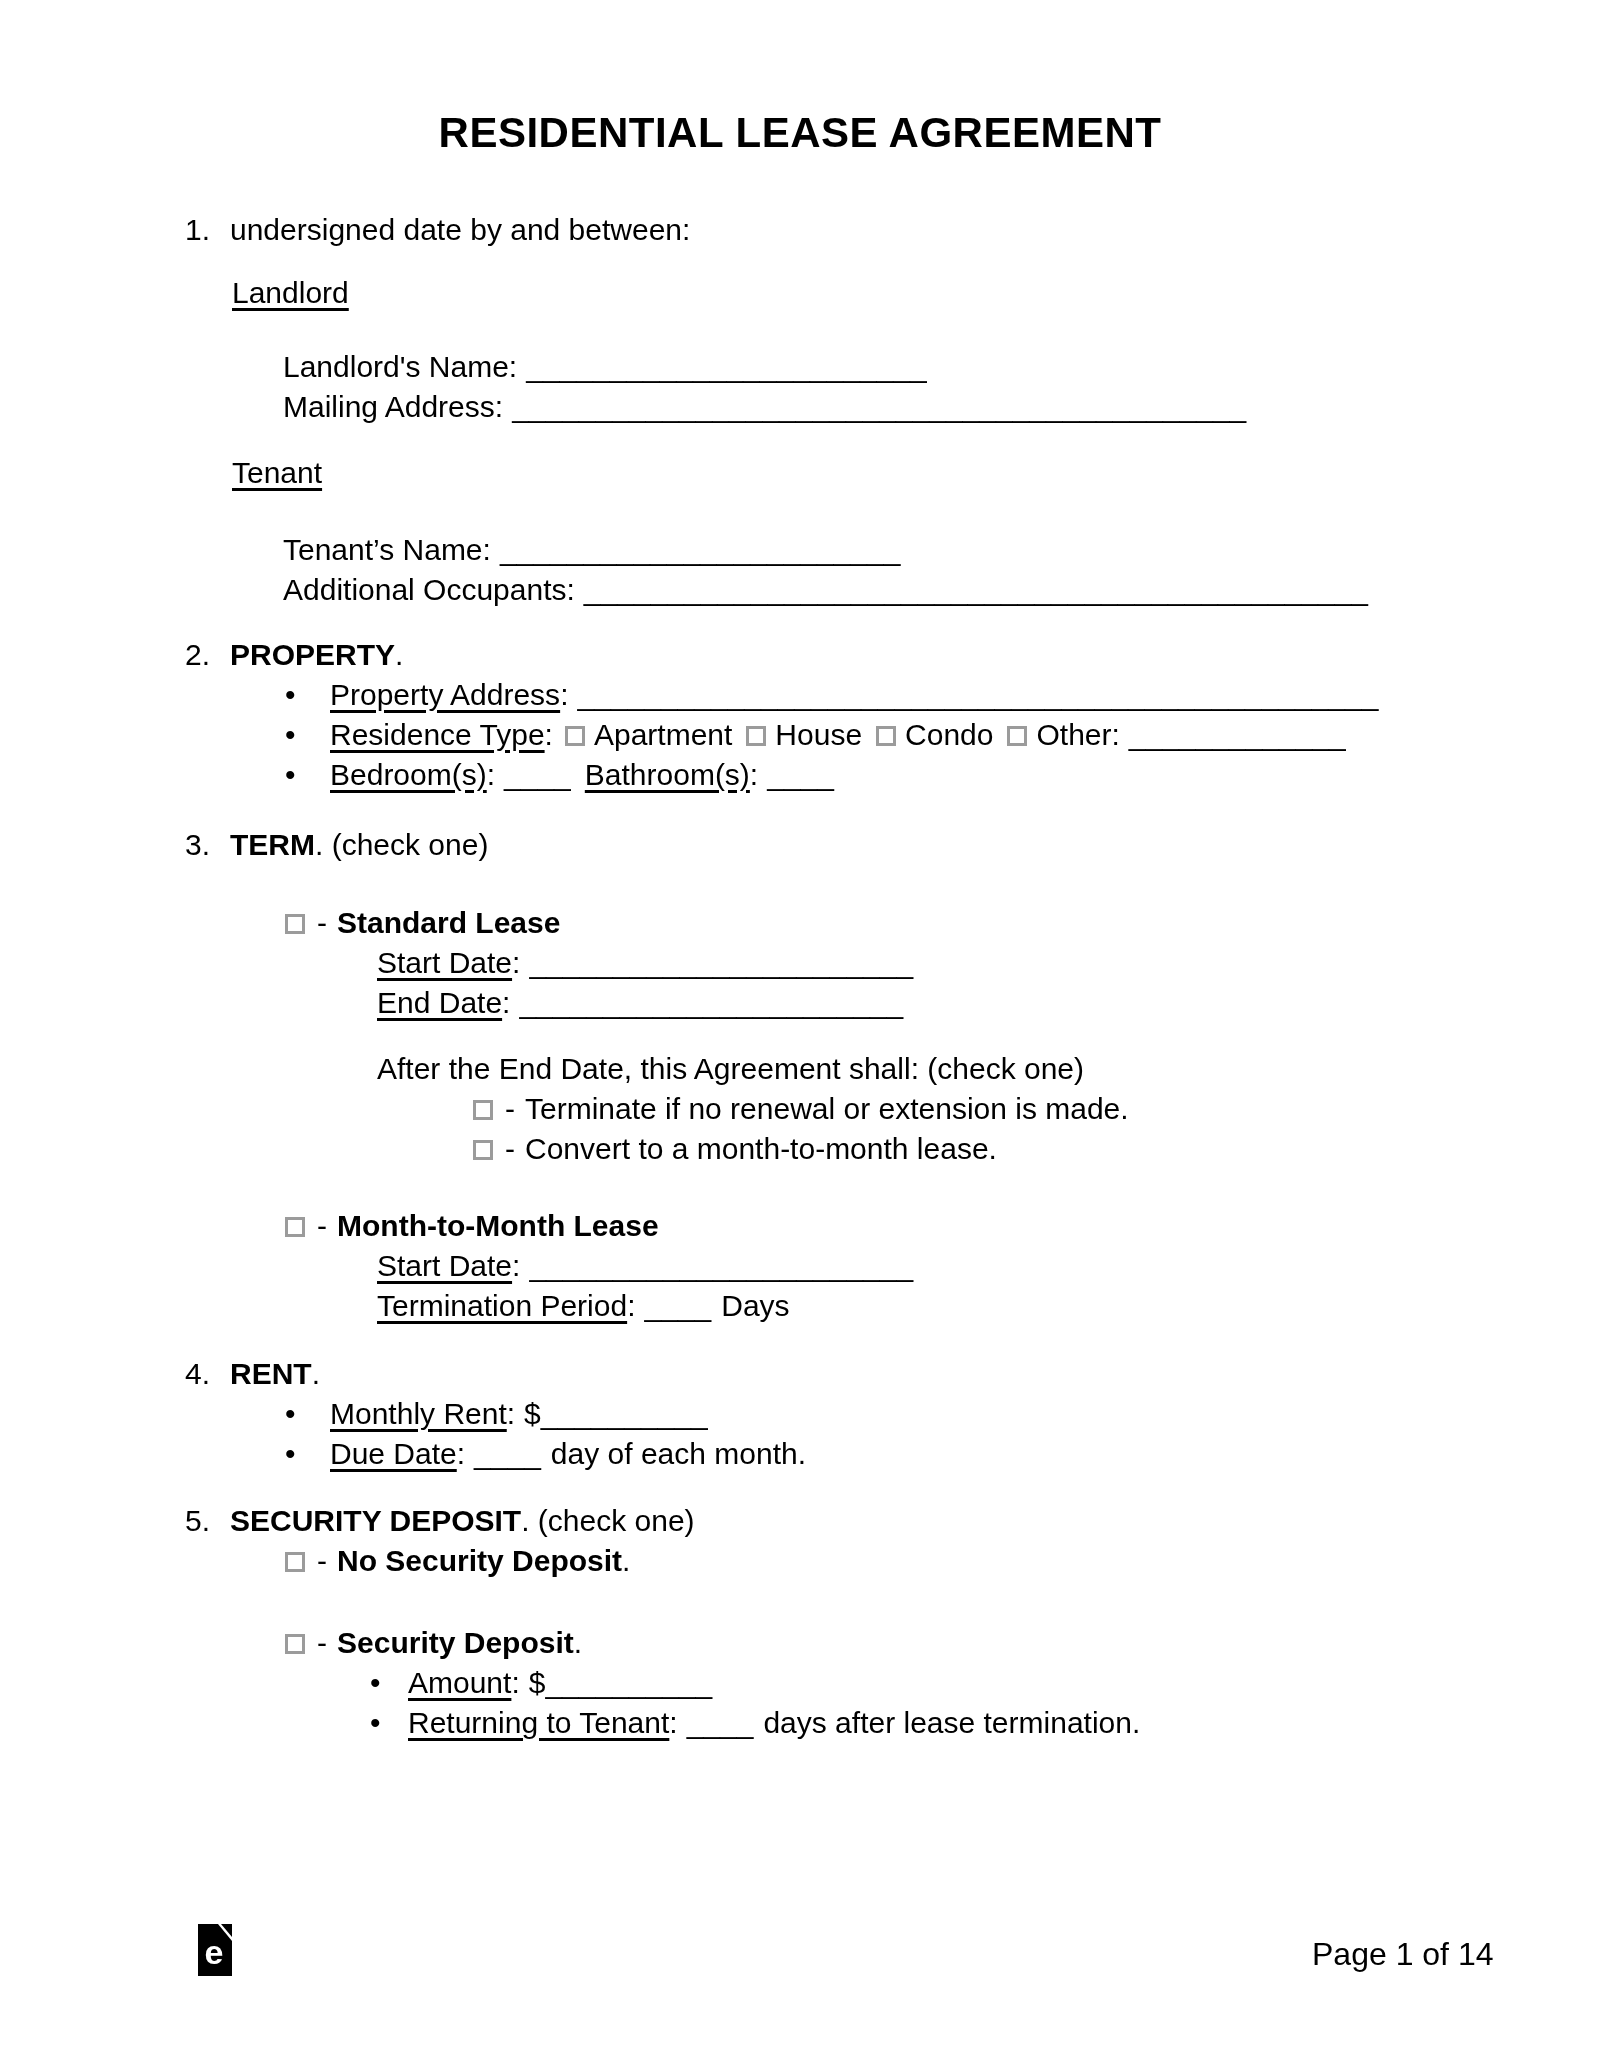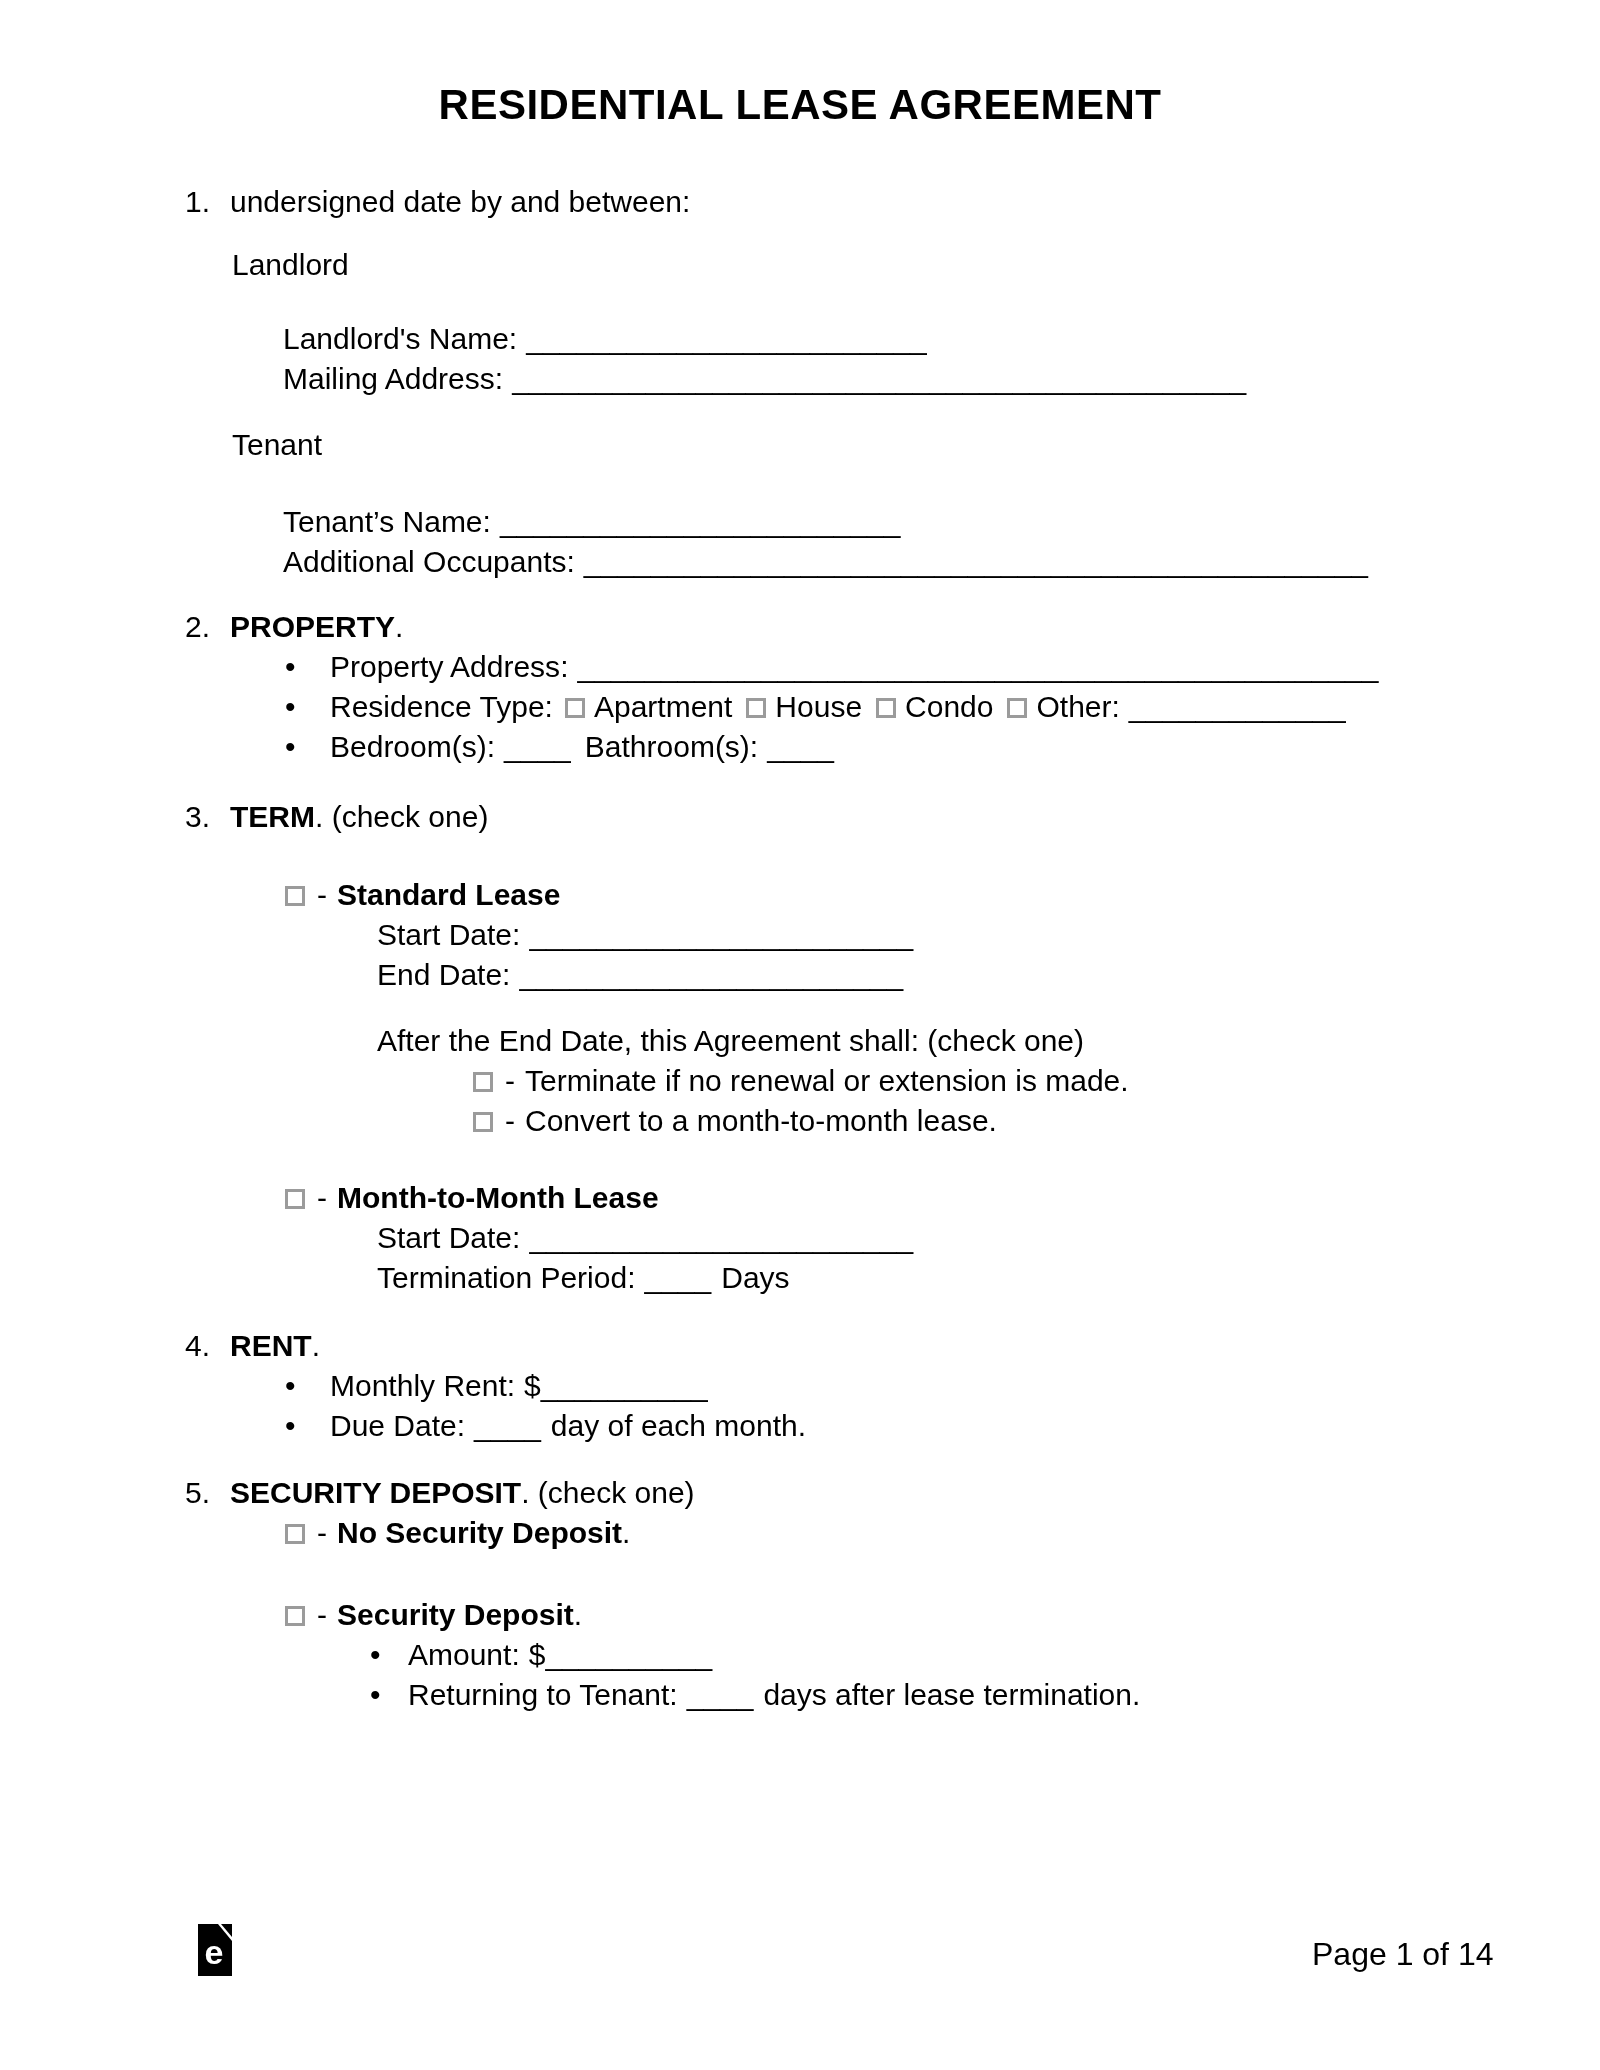--- a/index.html
+++ b/index.html
@@ -9,29 +9,29 @@
     height:2070px;
     background:#ffffff;
     font-family:"Liberation Sans",sans-serif;
     font-size:30px;
     line-height:40px;
     color:#000;
     overflow:hidden;
   }
   .title{
     margin:0;
-    padding-top:80px;
+    padding-top:108px;
     text-align:center;
     font-size:42px;
     line-height:50px;
     font-weight:bold;
     letter-spacing:0.5px;
   }
   .b{font-weight:bold;}
-  .u{text-decoration-thickness:2.5px;text-underline-offset:5px;}
+  .u{text-decoration:underline;text-decoration-thickness:2.5px;text-underline-offset:5px;}
   .row{white-space:nowrap;}
   
   .num-item{display:flex;margin-left:185px;margin-right:120px;}
   .num{width:45px;flex:0 0 45px;}
   .h-ind{margin-left:232px;}
   .f-ind1{margin-left:283px;}
   .f-ind2{margin-left:377px;}
   .c-ind1{margin-left:285px;}
   .c-ind2{margin-left:473px;}
   .brow{display:flex;margin-left:285px;}

